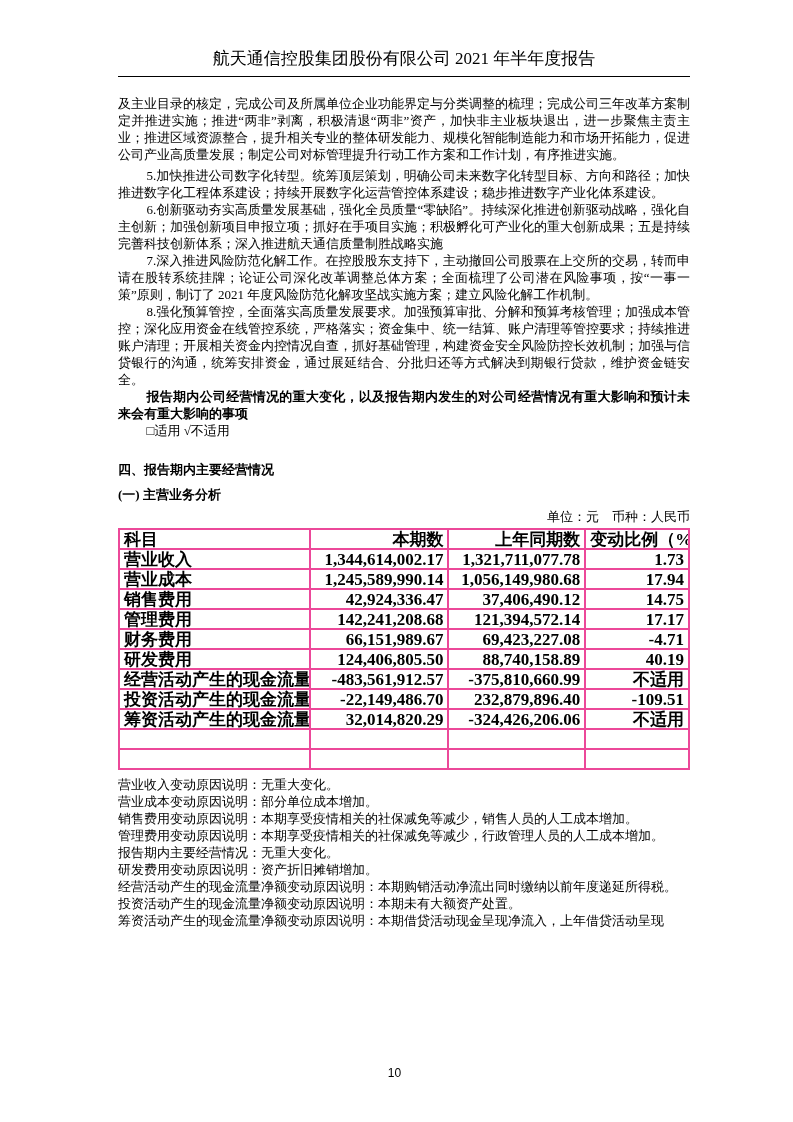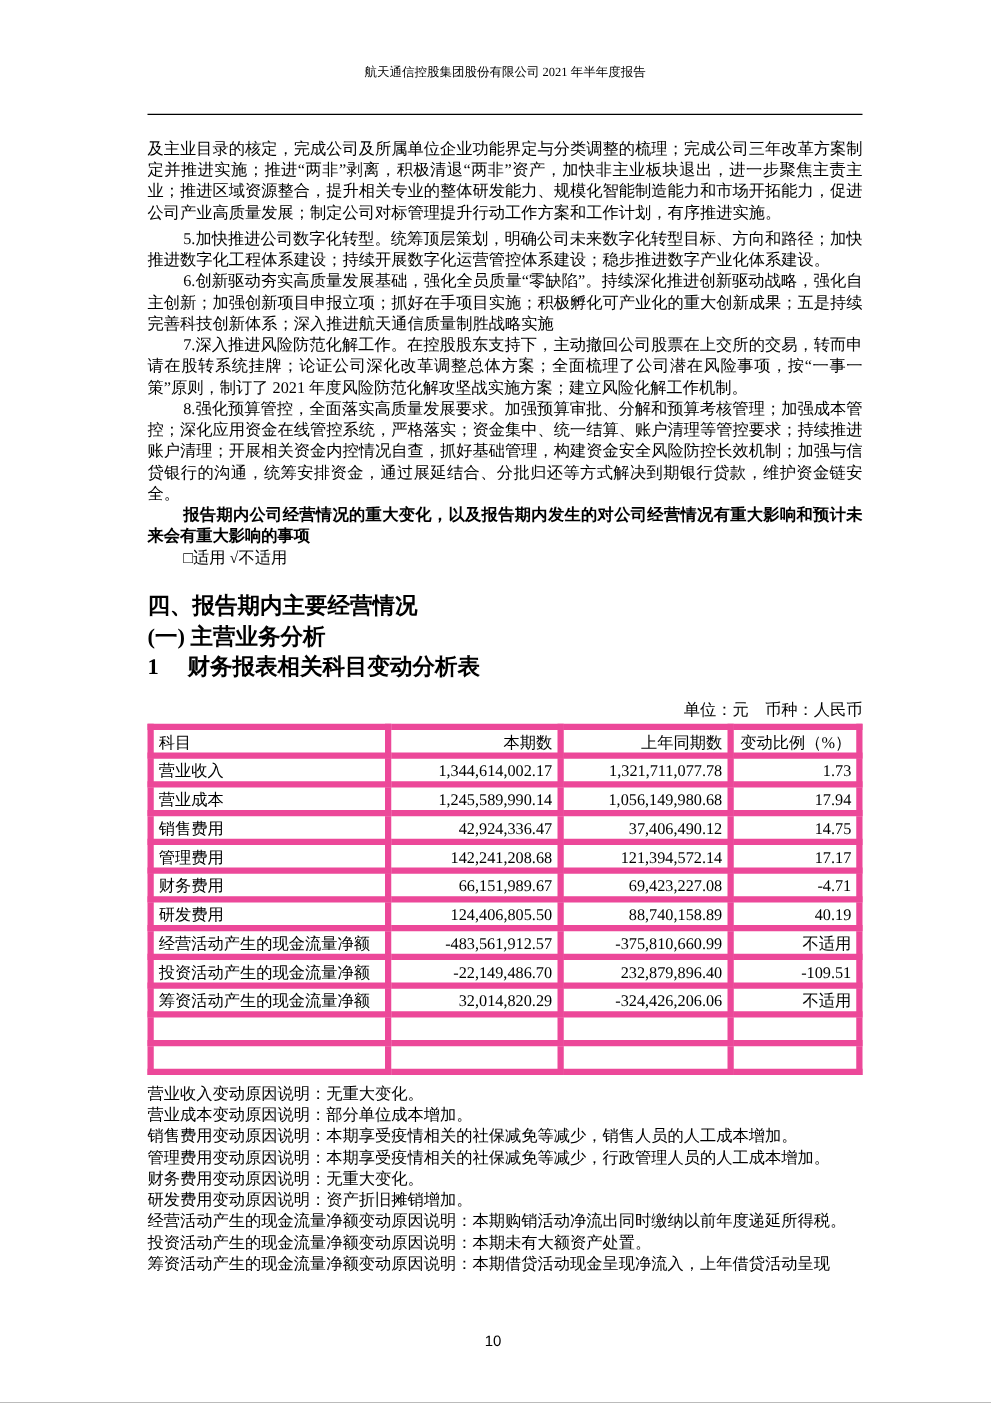--- a/index.html
+++ b/index.html
@@ -14,65 +14,65 @@
   }
   .content{
     position:absolute;
     left:118px;top:50px;
     width:572px;
     font-size:13px;
     line-height:17px;
   }
   .header-title{
     text-align:center;
-    font-size:10px;
+    font-size:17px;
     line-height:18px;
-    padding-bottom:23px;
+    padding-bottom:8px;
     border-bottom:1.5px solid #000;
     margin-bottom:18px;
   }
   p.para{
     margin:0;
     text-align:justify;
     text-indent:2.2em;
   }
   p.no-indent{text-indent:0;}
   p.gap-after{margin-bottom:4px;}
   .major-heading{
     margin:14px 0 0 0;
     font-weight:bold;
     text-align:justify;
     text-indent:0;
   }
   .applicable{margin:0;text-indent:0;}
   .sec{
     margin:0;
-    font-size:18px;
+    font-size:13px;
     font-weight:bold;
     line-height:17px;
   }
   .sec-4{margin-top:22px;}
   .sec-sub{margin-top:8px;}
   .sec-num{margin-top:7px;}
   .sec-num .num{display:inline-block;width:32px;}
   .unit-line{
-    margin-top:17px;
+    margin-top:5px;
     text-align:right;
     font-size:13px;
   }
   table.fin{
     width:100%;
     margin-top:3px;
     border-collapse:collapse;
     table-layout:fixed;
   }
   table.fin th, table.fin td{
-    border:5px solid #ec4899;
-    font-weight:normal;
-    font-size:13px;
+    border:2px solid #ec4899;
+    font-weight:bold;
+    font-size:17px;
     height:17px;
     padding:0.5px 4px;
     overflow:hidden;
     white-space:nowrap;
   }
   col.c0{width:33.5%;}
   col.c1{width:24.3%;}
   col.c2{width:24.0%;}
   col.c3{width:18.2%;}
   th.h0{text-align:left;}
@@ -102,21 +102,20 @@
     <p class="para">5.加快推进公司数字化转型。统筹顶层策划，明确公司未来数字化转型目标、方向和路径；加快推进数字化工程体系建设；持续开展数字化运营管控体系建设；稳步推进数字产业化体系建设。</p>
     <p class="para">6.创新驱动夯实高质量发展基础，强化全员质量“零缺陷”。持续深化推进创新驱动战略，强化自主创新；加强创新项目申报立项；抓好在手项目实施；积极孵化可产业化的重大创新成果；五是持续完善科技创新体系；深入推进航天通信质量制胜战略实施</p>
     <p class="para">7.深入推进风险防范化解工作。在控股股东支持下，主动撤回公司股票在上交所的交易，转而申请在股转系统挂牌；论证公司深化改革调整总体方案；全面梳理了公司潜在风险事项，按“一事一策”原则，制订了 2021 年度风险防范化解攻坚战实施方案；建立风险化解工作机制。</p>
     <p class="para">8.强化预算管控，全面落实高质量发展要求。加强预算审批、分解和预算考核管理；加强成本管控；深化应用资金在线管控系统，严格落实；资金集中、统一结算、账户清理等管控要求；持续推进账户清理；开展相关资金内控情况自查，抓好基础管理，构建资金安全风险防控长效机制；加强与信贷银行的沟通，统筹安排资金，通过展延结合、分批归还等方式解决到期银行贷款，维护资金链安全。</p>
 
     <p class="para major-heading">报告期内公司经营情况的重大变化，以及报告期内发生的对公司经营情况有重大影响和预计未来会有重大影响的事项</p>
     <p class="para applicable">□适用 √不适用</p>
 
     <h3 class="sec sec-4">四、报告期内主要经营情况</h3>
     <h3 class="sec sec-sub">(一) 主营业务分析</h3>
-    <h3 class="sec sec-num"><span class="num">1</span><span>财务报表相关科目变动分析表</span></h3>
 
     <div class="unit-line">单位：元　币种：人民币</div>
 
     <table class="fin">
       <colgroup>
           <col class="c0">
           <col class="c1">
           <col class="c2">
           <col class="c3">
         </colgroup>
@@ -196,21 +195,21 @@
           <td class="num"></td>
         </tr>
       </tbody>
     </table>
 
     <div class="notes">
       <p>营业收入变动原因说明：无重大变化。</p>
       <p>营业成本变动原因说明：部分单位成本增加。</p>
       <p>销售费用变动原因说明：本期享受疫情相关的社保减免等减少，销售人员的人工成本增加。</p>
       <p>管理费用变动原因说明：本期享受疫情相关的社保减免等减少，行政管理人员的人工成本增加。</p>
-      <p>财务费用变动原因说明：无重大变化。</p>
+      <p>报告期内主要经营情况：无重大变化。</p>
       <p>研发费用变动原因说明：资产折旧摊销增加。</p>
       <p>经营活动产生的现金流量净额变动原因说明：本期购销活动净流出同时缴纳以前年度递延所得税。</p>
       <p>投资活动产生的现金流量净额变动原因说明：本期未有大额资产处置。</p>
       <p>筹资活动产生的现金流量净额变动原因说明：本期借贷活动现金呈现净流入，上年借贷活动呈现</p>
     </div>
   </div>
 
   <div class="footer">10</div>
 </div>
 

